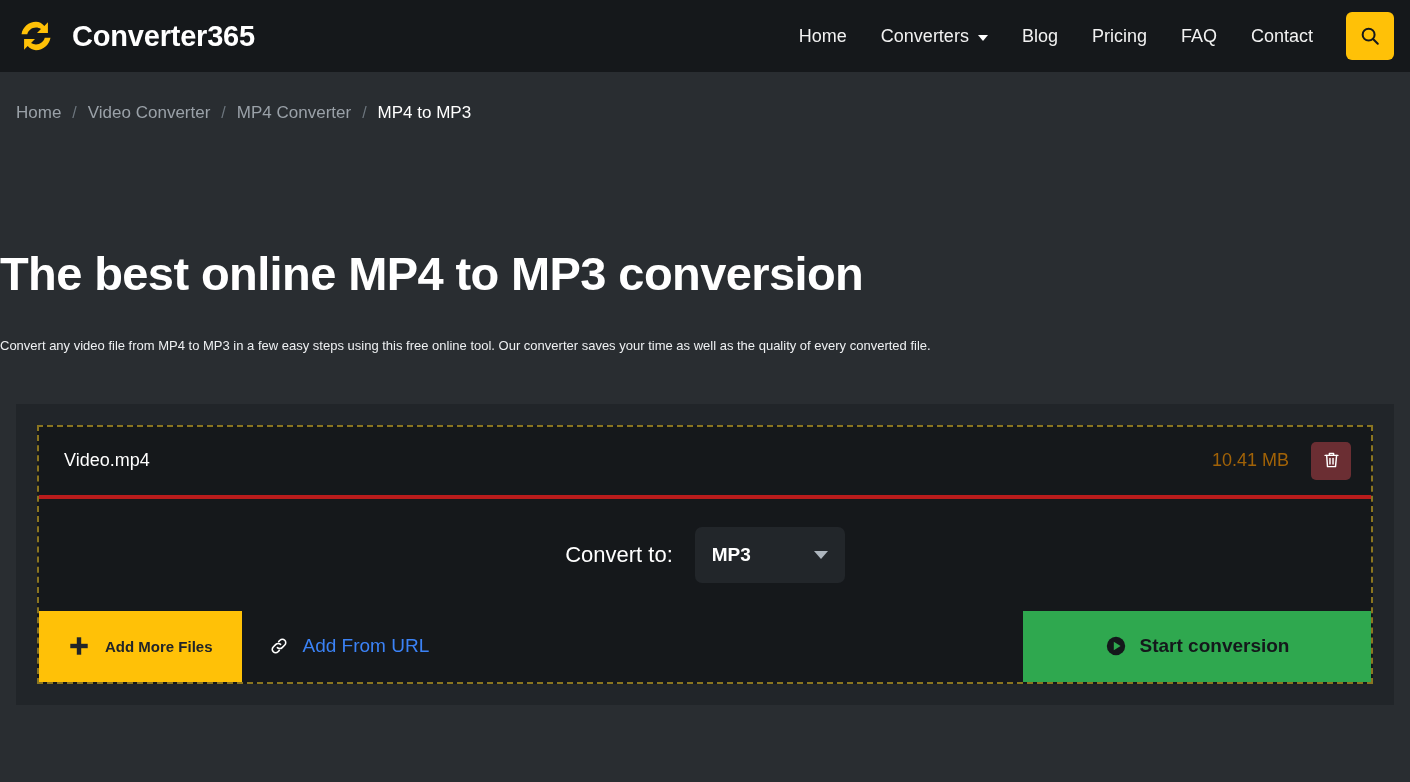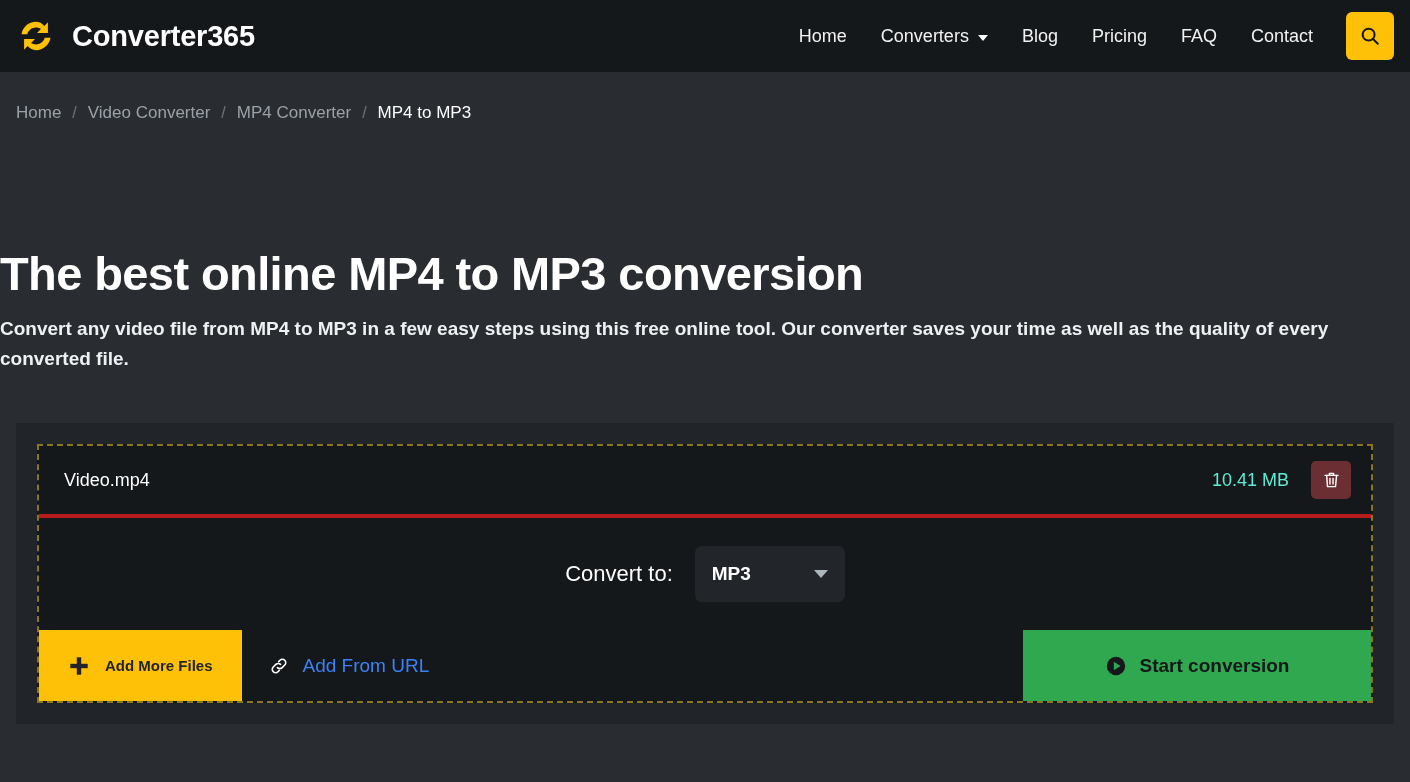--- a/index.html
+++ b/index.html
@@ -110,26 +110,26 @@
   }
   .hero-title {
     margin-top: 125px;
     font-size: 47px;
     font-weight: bold;
     letter-spacing: -0.6px;
     line-height: 1.12;
     color: #ffffff;
   }
   .hero-sub {
-    margin-top: 13px;
-    font-size: 19px;
+    margin-top: 34px;
+    font-size: 13px;
     line-height: 1.62;
     color: #eef0f2;
     max-width: 1380px;
-    font-weight: 700;
+    font-weight: 400;
   }
 
   
   .panel-outer {
     margin: 48px 16px 0 16px;
     background: #212529;
     padding: 21px;
   }
   .panel-dashed {
     border: 2px dashed #8a7520;
@@ -148,21 +148,21 @@
     font-weight: 400;
   }
   .file-meta {
     margin-left: auto;
     display: flex;
     align-items: center;
     gap: 22px;
   }
   .file-size {
     font-size: 18px;
-    color: #5eead4;
+    color: #a16207;
     white-space: nowrap;
   }
   .delete-btn {
     width: 40px;
     height: 38px;
     background: #6b2e33;
     border-radius: 5px;
     display: flex;
     align-items: center;
     justify-content: center;

